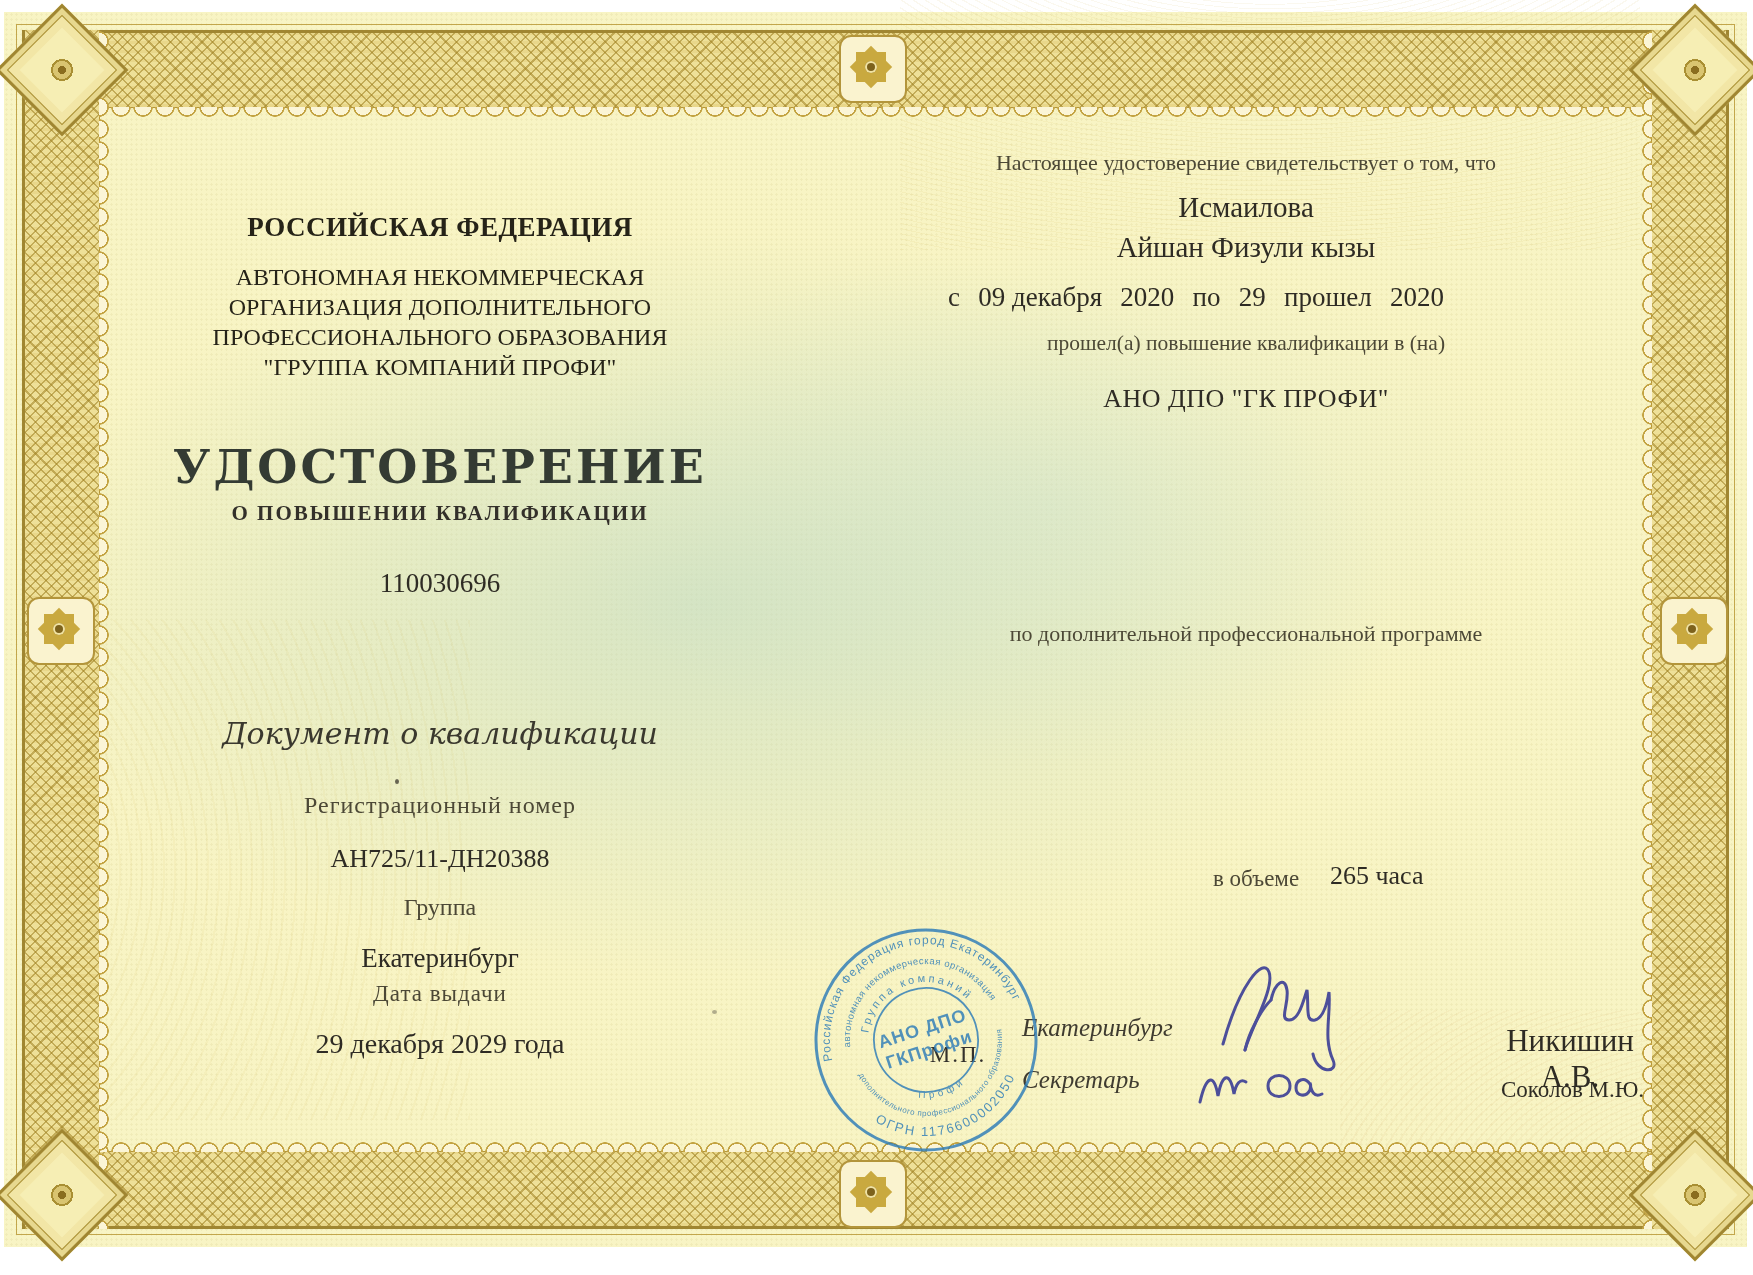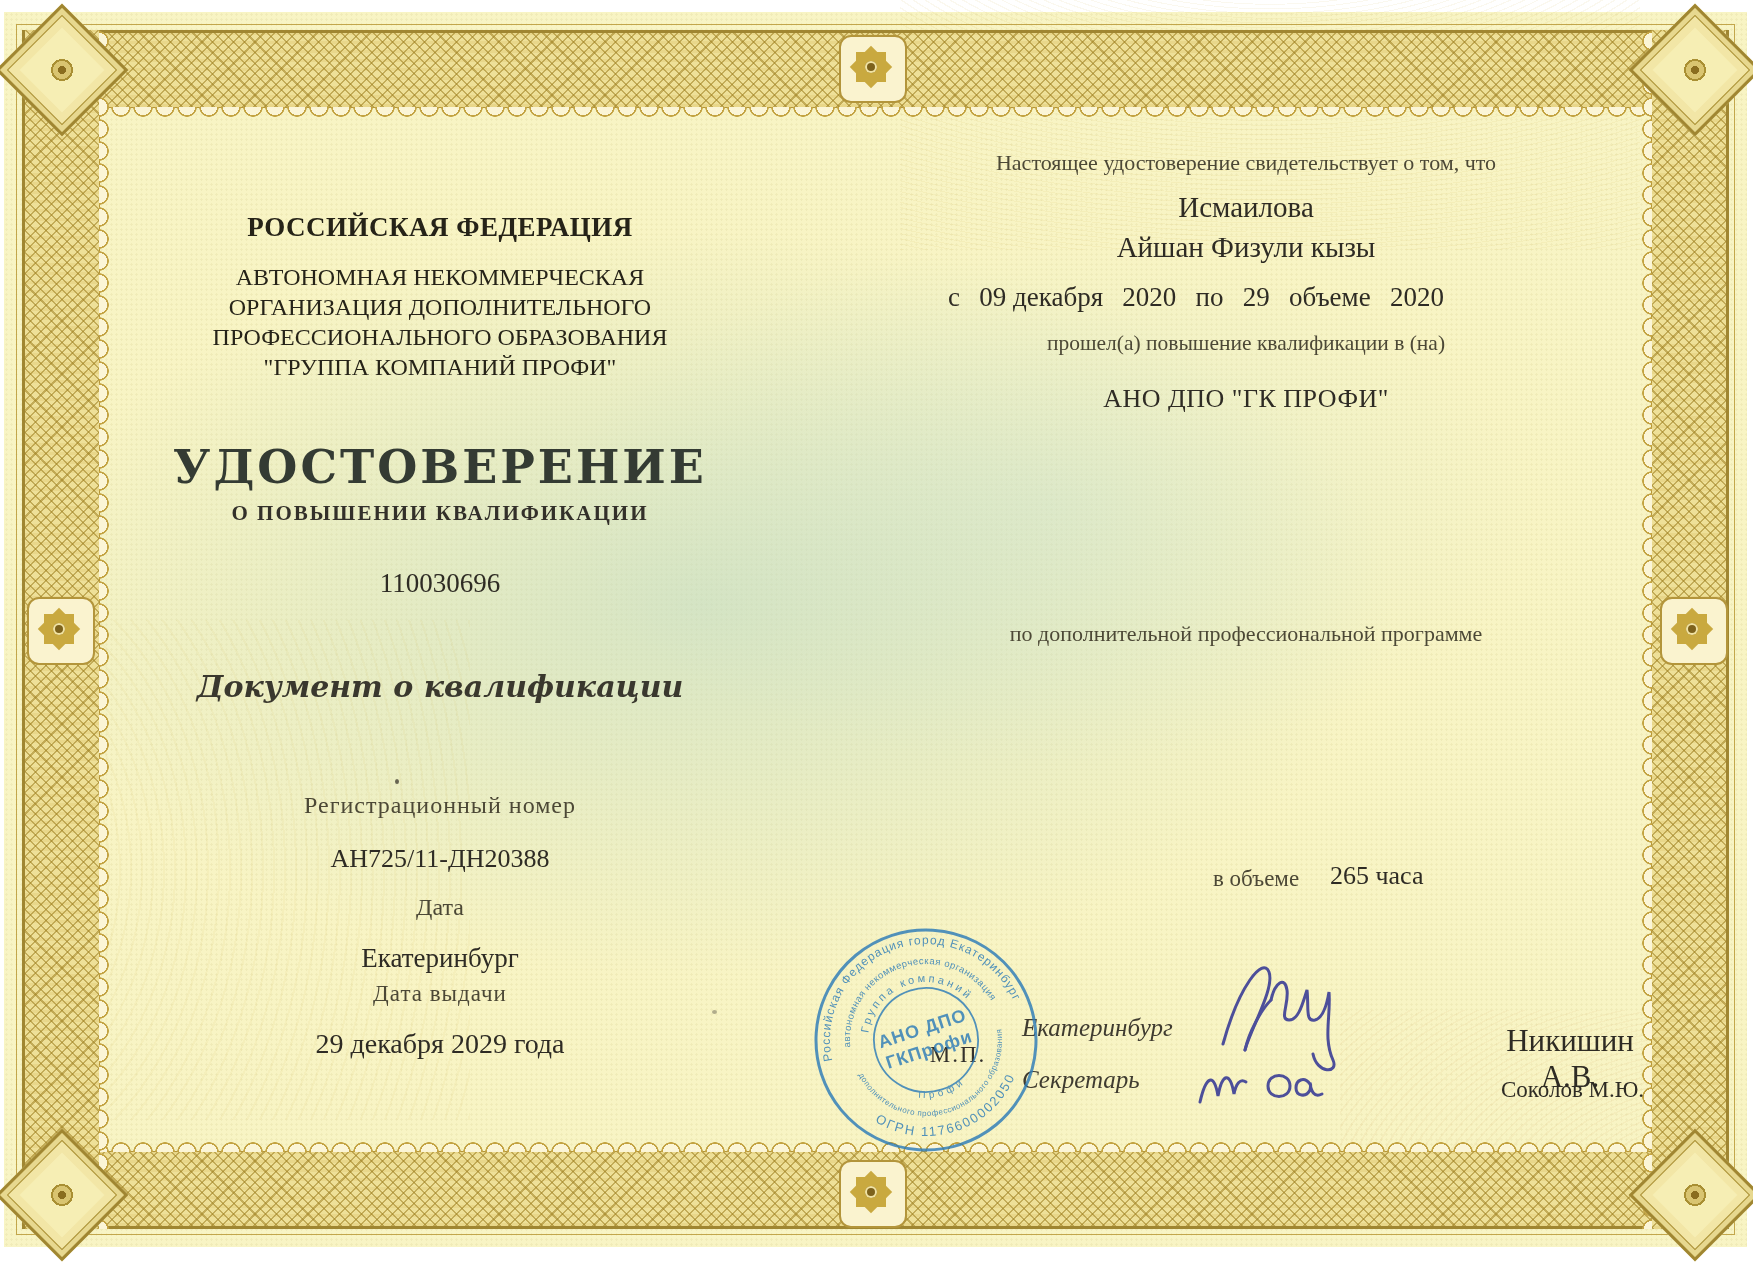--- a/index.html
+++ b/index.html
@@ -57,21 +57,21 @@
   
   .t{position:absolute;text-align:center;}
   .left-col{left:150px;width:580px;}
   .right-col{left:950px;width:592px;}
   .label{color:#4c4836;}
   .country{top:212px;font-size:27px;font-weight:bold;letter-spacing:.5px;color:#262318;}
   .org{top:262px;font-size:24px;line-height:30px;color:#262318;}
   .title{top:440px;font-size:46px;font-weight:bold;letter-spacing:3px;color:#343b33;font-family:"DejaVu Serif","Liberation Serif",serif;}
   .subtitle{top:501px;font-size:21px;letter-spacing:2px;color:#33302a;font-weight:bold;}
   .number{top:568px;font-size:27px;}
-  .dockind{top:669px;font-size:30px;font-style:italic;color:#3a382e;font-family:"DejaVu Serif","Liberation Serif",serif;font-weight:bold;}
+  .dockind{top:716px;font-size:30px;font-style:italic;color:#3a382e;font-family:"DejaVu Serif","Liberation Serif",serif;}
   .reglabel{top:792px;font-size:24px;letter-spacing:1px;}
   .regnumber{top:844px;font-size:26px;}
   .citylabel{top:894px;font-size:24px;}
   .city{top:943px;font-size:27px;}
   .datelabel{top:981px;font-size:23px;letter-spacing:1px;}
   .issuedate{top:1028px;font-size:28px;}
   .intro{top:150px;font-size:22px;}
   .surname{top:191px;font-size:29px;}
   .givennames{top:231px;font-size:29px;}
   .period{left:948px;top:282px;width:496px;display:flex;justify-content:space-between;font-size:27px;}
@@ -129,35 +129,35 @@
     <div>ОРГАНИЗАЦИЯ ДОПОЛНИТЕЛЬНОГО</div>
     <div>ПРОФЕССИОНАЛЬНОГО ОБРАЗОВАНИЯ</div>
     <div>"ГРУППА КОМПАНИЙ ПРОФИ"</div>
   </div>
   <div class="t left-col title">УДОСТОВЕРЕНИЕ</div>
   <div class="t left-col subtitle">О ПОВЫШЕНИИ КВАЛИФИКАЦИИ</div>
   <div class="t left-col number">110030696</div>
   <div class="t left-col dockind">Документ о квалификации</div>
   <div class="t left-col reglabel label">Регистрационный номер</div>
   <div class="t left-col regnumber">АН725/11-ДН20388</div>
-  <div class="t left-col citylabel label">Дата</div>
+  <div class="t left-col citylabel label">Группа</div>
   <div class="t left-col city">Екатеринбург</div>
   <div class="t left-col datelabel label">Дата выдачи</div>
   <div class="t left-col issuedate">29 декабря 2029 года</div>
 
   <div class="t right-col intro label">Настоящее удостоверение свидетельствует о том, что</div>
   <div class="t right-col surname">Исмаилова</div>
   <div class="t right-col givennames">Айшан Физули кызы</div>
   <div class="t period">
     <span>с</span>
     <span>09 декабря</span>
     <span>2020</span>
     <span>по</span>
     <span>29</span>
-    <span>объеме</span>
+    <span>прошел</span>
     <span>2020</span>
   </div>
   <div class="t right-col passed label">прошел(а) повышение квалификации в (на)</div>
   <div class="t right-col orgshort">АНО ДПО "ГК ПРОФИ"</div>
   <div class="t right-col programlabel label">по дополнительной профессиональной программе</div>
   <div class="t volumelabel label">в объеме</div>
   <div class="t volumevalue">265 часа</div>
 
   <div class="t headlabel">Екатеринбург</div>
   <div class="t seclabel">Секретарь</div>

